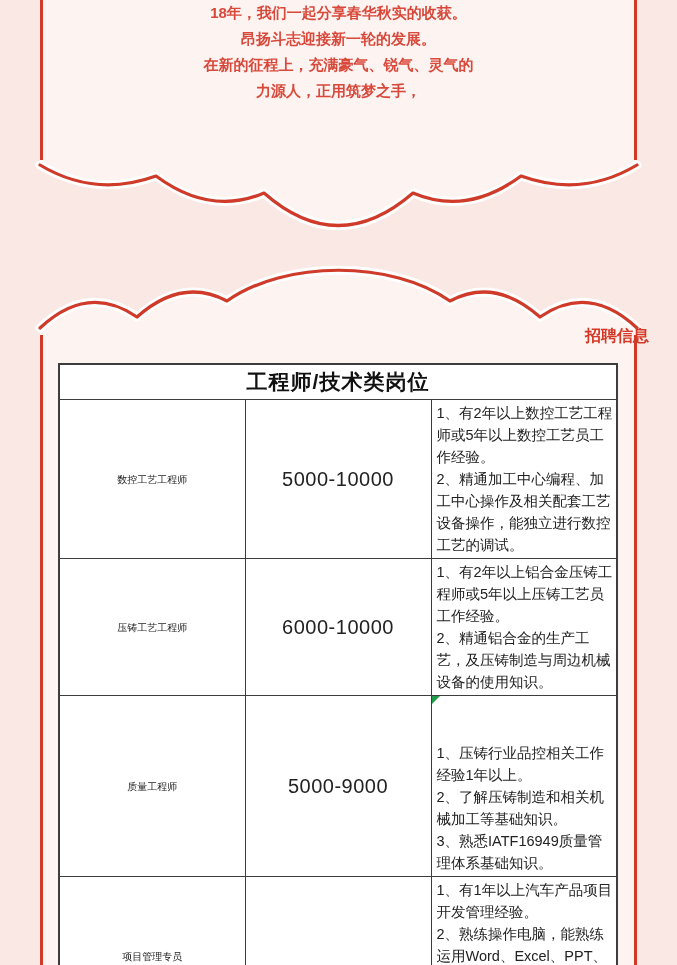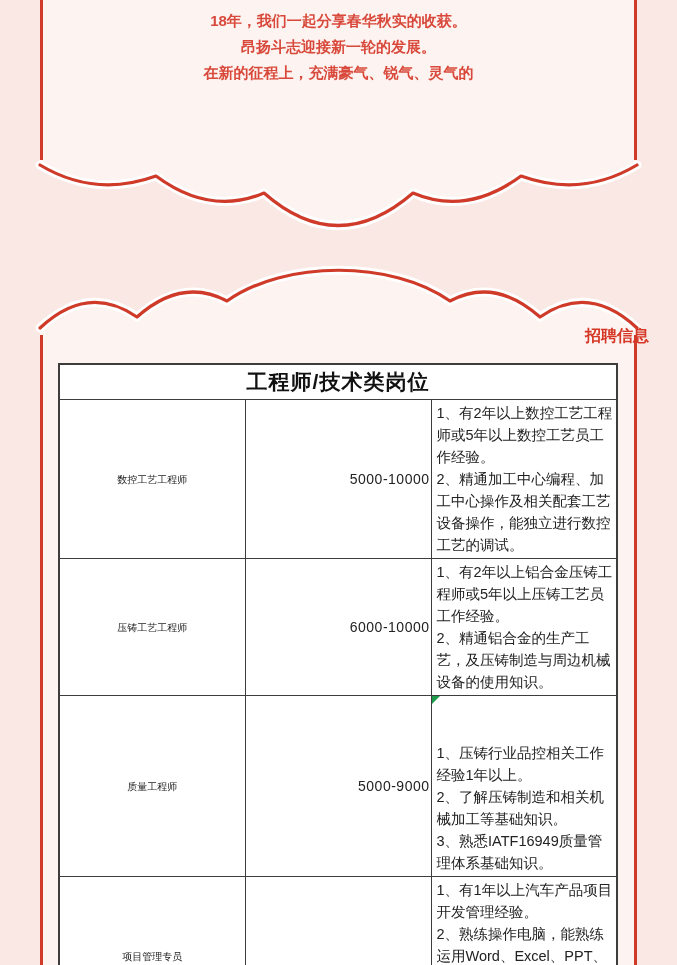--- a/index.html
+++ b/index.html
@@ -8,21 +8,21 @@
     background:#fae8e5;
     font-family:"Liberation Sans","DejaVu Sans",sans-serif;
   }
   
   .card1{
     position:absolute;left:40px;top:0;width:597px;height:162px;
     box-sizing:border-box;background:#fdf3f1;
     border-left:3px solid #cf3a29;border-right:3px solid #cf3a29;
   }
   .intro{
-    padding-top:8px;text-align:center;color:#d8493b;
+    padding-top:0;text-align:center;color:#d8493b;
     font-size:15px;line-height:26px;font-weight:bold;
   }
   .intro div{white-space:nowrap;}
   
   .wave{position:absolute;left:0;display:block;}
   #wave1{top:160px;}
   #wave2{top:250px;}
   
   .recruit-heading{
     position:absolute;top:326px;left:0;width:649px;text-align:right;
@@ -40,40 +40,41 @@
     background:#ffffff;border:2px solid #3d3d3d;
     color:#222222;
   }
   table.jobs td{border:1px solid #3d3d3d;vertical-align:middle;overflow:hidden;}
   td.title-cell{
     height:32px;text-align:center;font-weight:bold;font-size:21px;
     letter-spacing:1px;color:#111111;
   }
   tr.head td{height:44px;text-align:center;font-weight:bold;font-size:15px;white-space:pre-line;line-height:19px;}
   td.pos{width:81px;text-align:center;font-size:10px;line-height:23px;padding:2px 3px;}
-  td.sal{width:110px;text-align:right;font-size:14px;letter-spacing:.5px;}
+  td.sal{width:110px;text-align:center;font-size:20px;letter-spacing:.5px;}
   td.req{
     width:363px;text-align:left;font-size:14.5px;line-height:22px;
     padding:2px 3px 2px 5px;white-space:pre-line;position:relative;
   }
   .corner-marker{
     position:absolute;top:0;left:0;width:0;height:0;
     border-top:8px solid #1f9d4d;border-right:8px solid transparent;
   }
   .r1 td{height:88px;margin-left:24px;} .r2 td{height:85px;} .r3 td{height:88px;}
   .r4 td{height:87px;}
 </style>
 </head>
 <body>
 
 <div class="card1">
   <div class="intro">
     <div>18年，我们一起分享春华秋实的收获。</div>
     <div>昂扬斗志迎接新一轮的发展。</div>
     <div>在新的征程上，充满豪气、锐气、灵气的</div>
+    <div>力源人，正用筑梦之手，</div>
   </div>
 </div>
 
 <svg id="wave1" class="wave" width="677" height="75" viewBox="0 0 677 75" aria-hidden="true">
   <path d="M40,5 Q95,38 156,16 Q210,56 264,33 Q338,98 413,33 Q467,56 521,16 Q582,38 637,5 L637,0 L40,0 Z" fill="#fdf3f1" stroke="none"></path>
   <path d="M40,5 Q95,38 156,16 Q210,56 264,33 Q338,98 413,33 Q467,56 521,16 Q582,38 637,5" fill="none" stroke="#ffffff" stroke-width="9" stroke-linecap="round" stroke-linejoin="round"></path>
   <path d="M40,5 Q95,38 156,16 Q210,56 264,33 Q338,98 413,33 Q467,56 521,16 Q582,38 637,5" fill="none" stroke="#cf3a29" stroke-width="3.2" stroke-linecap="round" stroke-linejoin="round"></path>
 </svg>
 
 <svg id="wave2" class="wave" width="677" height="85" viewBox="0 0 677 85" aria-hidden="true">

